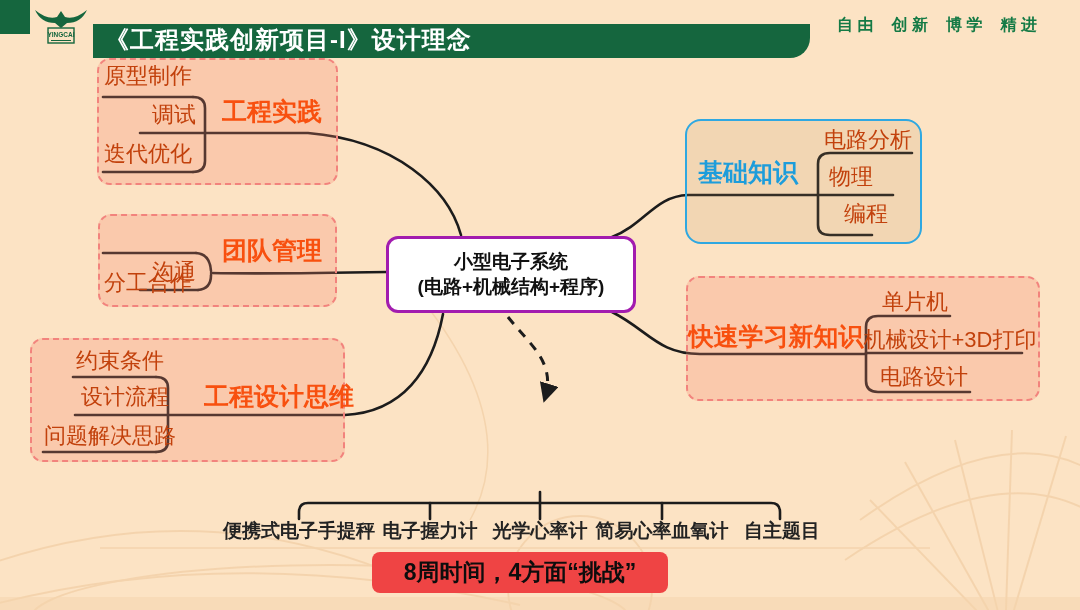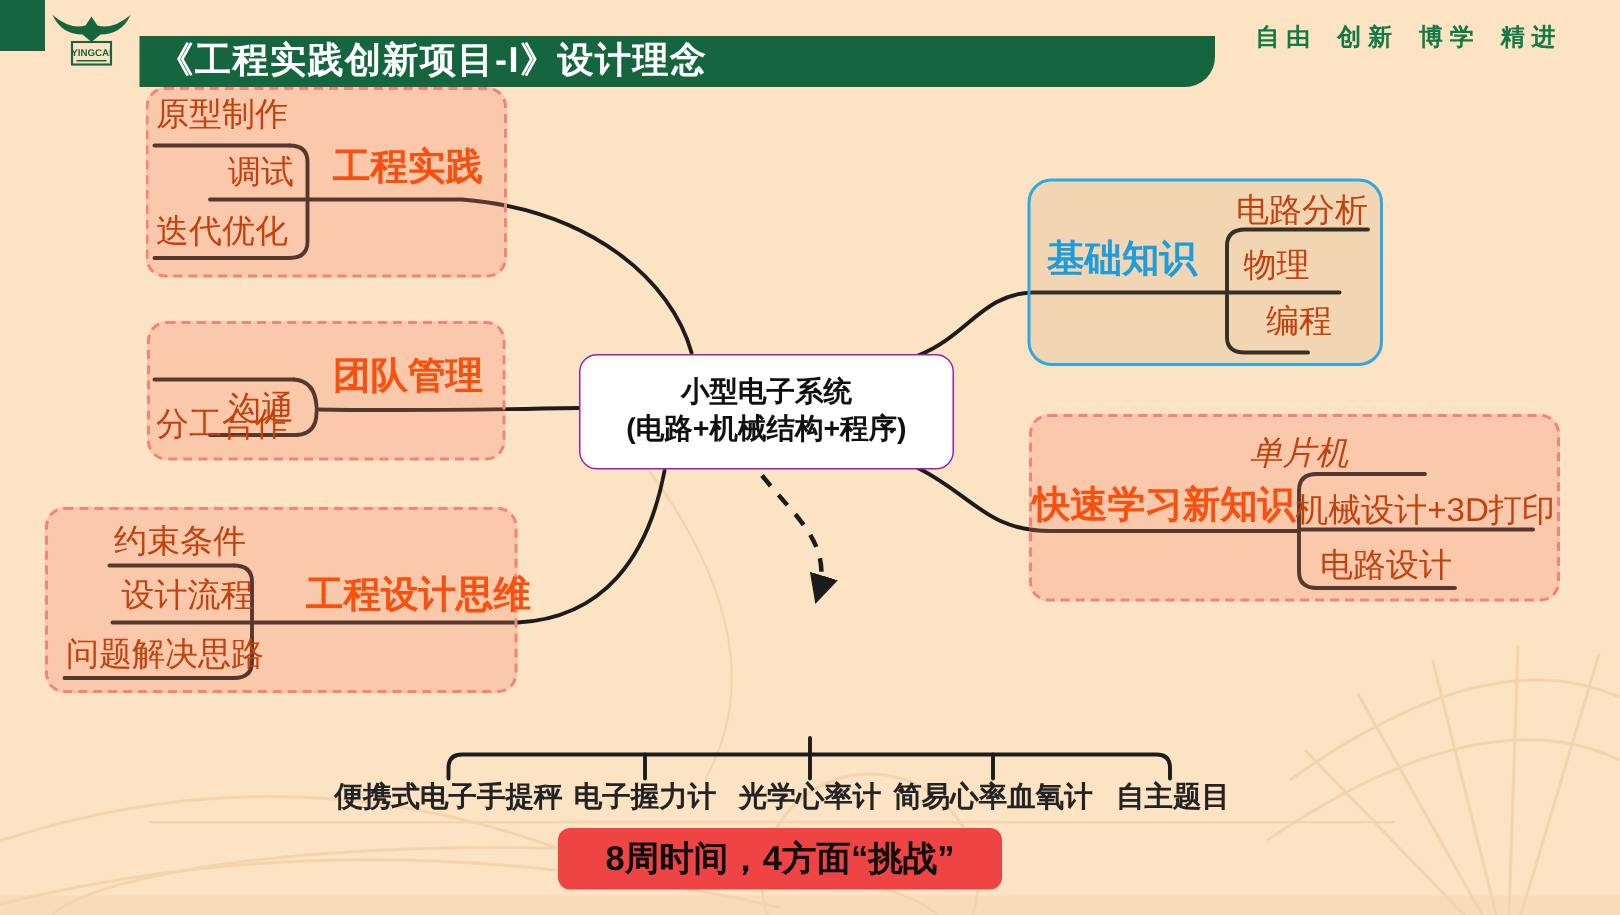--- a/index.html
+++ b/index.html
@@ -23,21 +23,21 @@
     position:absolute; left:837px; top:12px; width:200px; height:26px;
     display:flex; justify-content:space-between; align-items:center;
     color:#147a45; font-weight:700; font-size:16px; white-space:nowrap;
   }
   
   .group-box{position:absolute; box-sizing:border-box; border-radius:13px;}
   .pink{border:2.5px dashed #f2837d; background:rgba(243,134,108,0.27);}
   .blue{border:2.5px solid #2fa8e1; background:rgba(193,150,96,0.16); border-radius:16px;}
   .white-box{
     position:absolute; box-sizing:border-box; background:#ffffff;
-    border:1px solid #a21caf; border-radius:12px;
+    border:3px solid #a21caf; border-radius:12px;
     display:flex; flex-direction:column; align-items:center; justify-content:center;
     color:#111; font-weight:800; font-size:19px; line-height:1.3; text-align:center;
   }
   .white-box.small{border-width:2.5px; font-size:18px;}
   
   .node{position:absolute; transform:translate(-50%,-50%); white-space:nowrap;}
   .child-label{font-size:22px; font-weight:500; color:#c2410c;}
   .parent-label{font-size:25px; font-weight:800; color:#f8500f;}
   .blue-label{color:#1d9ddb;}
   .option{font-size:19px; font-weight:600; color:#232323;}
@@ -153,21 +153,21 @@
   <div class="node child-label" style="left:125px; top:397px;">设计流程</div>
   <div class="node child-label" style="left:110px; top:436px;">问题解决思路</div>
   <div class="node parent-label" style="left:279px; top:396px;">工程设计思维</div>
 
   <div class="node parent-label blue-label" style="left:748px; top:172px;">基础知识</div>
   <div class="node child-label" style="left:868px; top:140px;">电路分析</div>
   <div class="node child-label" style="left:851px; top:177px;">物理</div>
   <div class="node child-label" style="left:850px; top:214px;margin-left:16px;">编程</div>
 
   <div class="node parent-label" style="left:776px; top:336px;">快速学习新知识</div>
-  <div class="node child-label" style="left:866px; top:302px;font-style:italic;">单片机</div>
+  <div class="node child-label" style="left:915px; top:302px;">单片机</div>
   <div class="node child-label" style="left:950px; top:340px;">机械设计+3D打印</div>
   <div class="node child-label" style="left:924px; top:377px;">电路设计</div>
 
   <div class="white-box" style="left:386px; top:236px; width:250px; height:77px;">
     <div>小型电子系统</div>
     <div>(电路+机械结构+程序)</div>
   </div>
 
 
   <div class="node option" style="left:299px; top:531px;">便携式电子手提秤</div>

